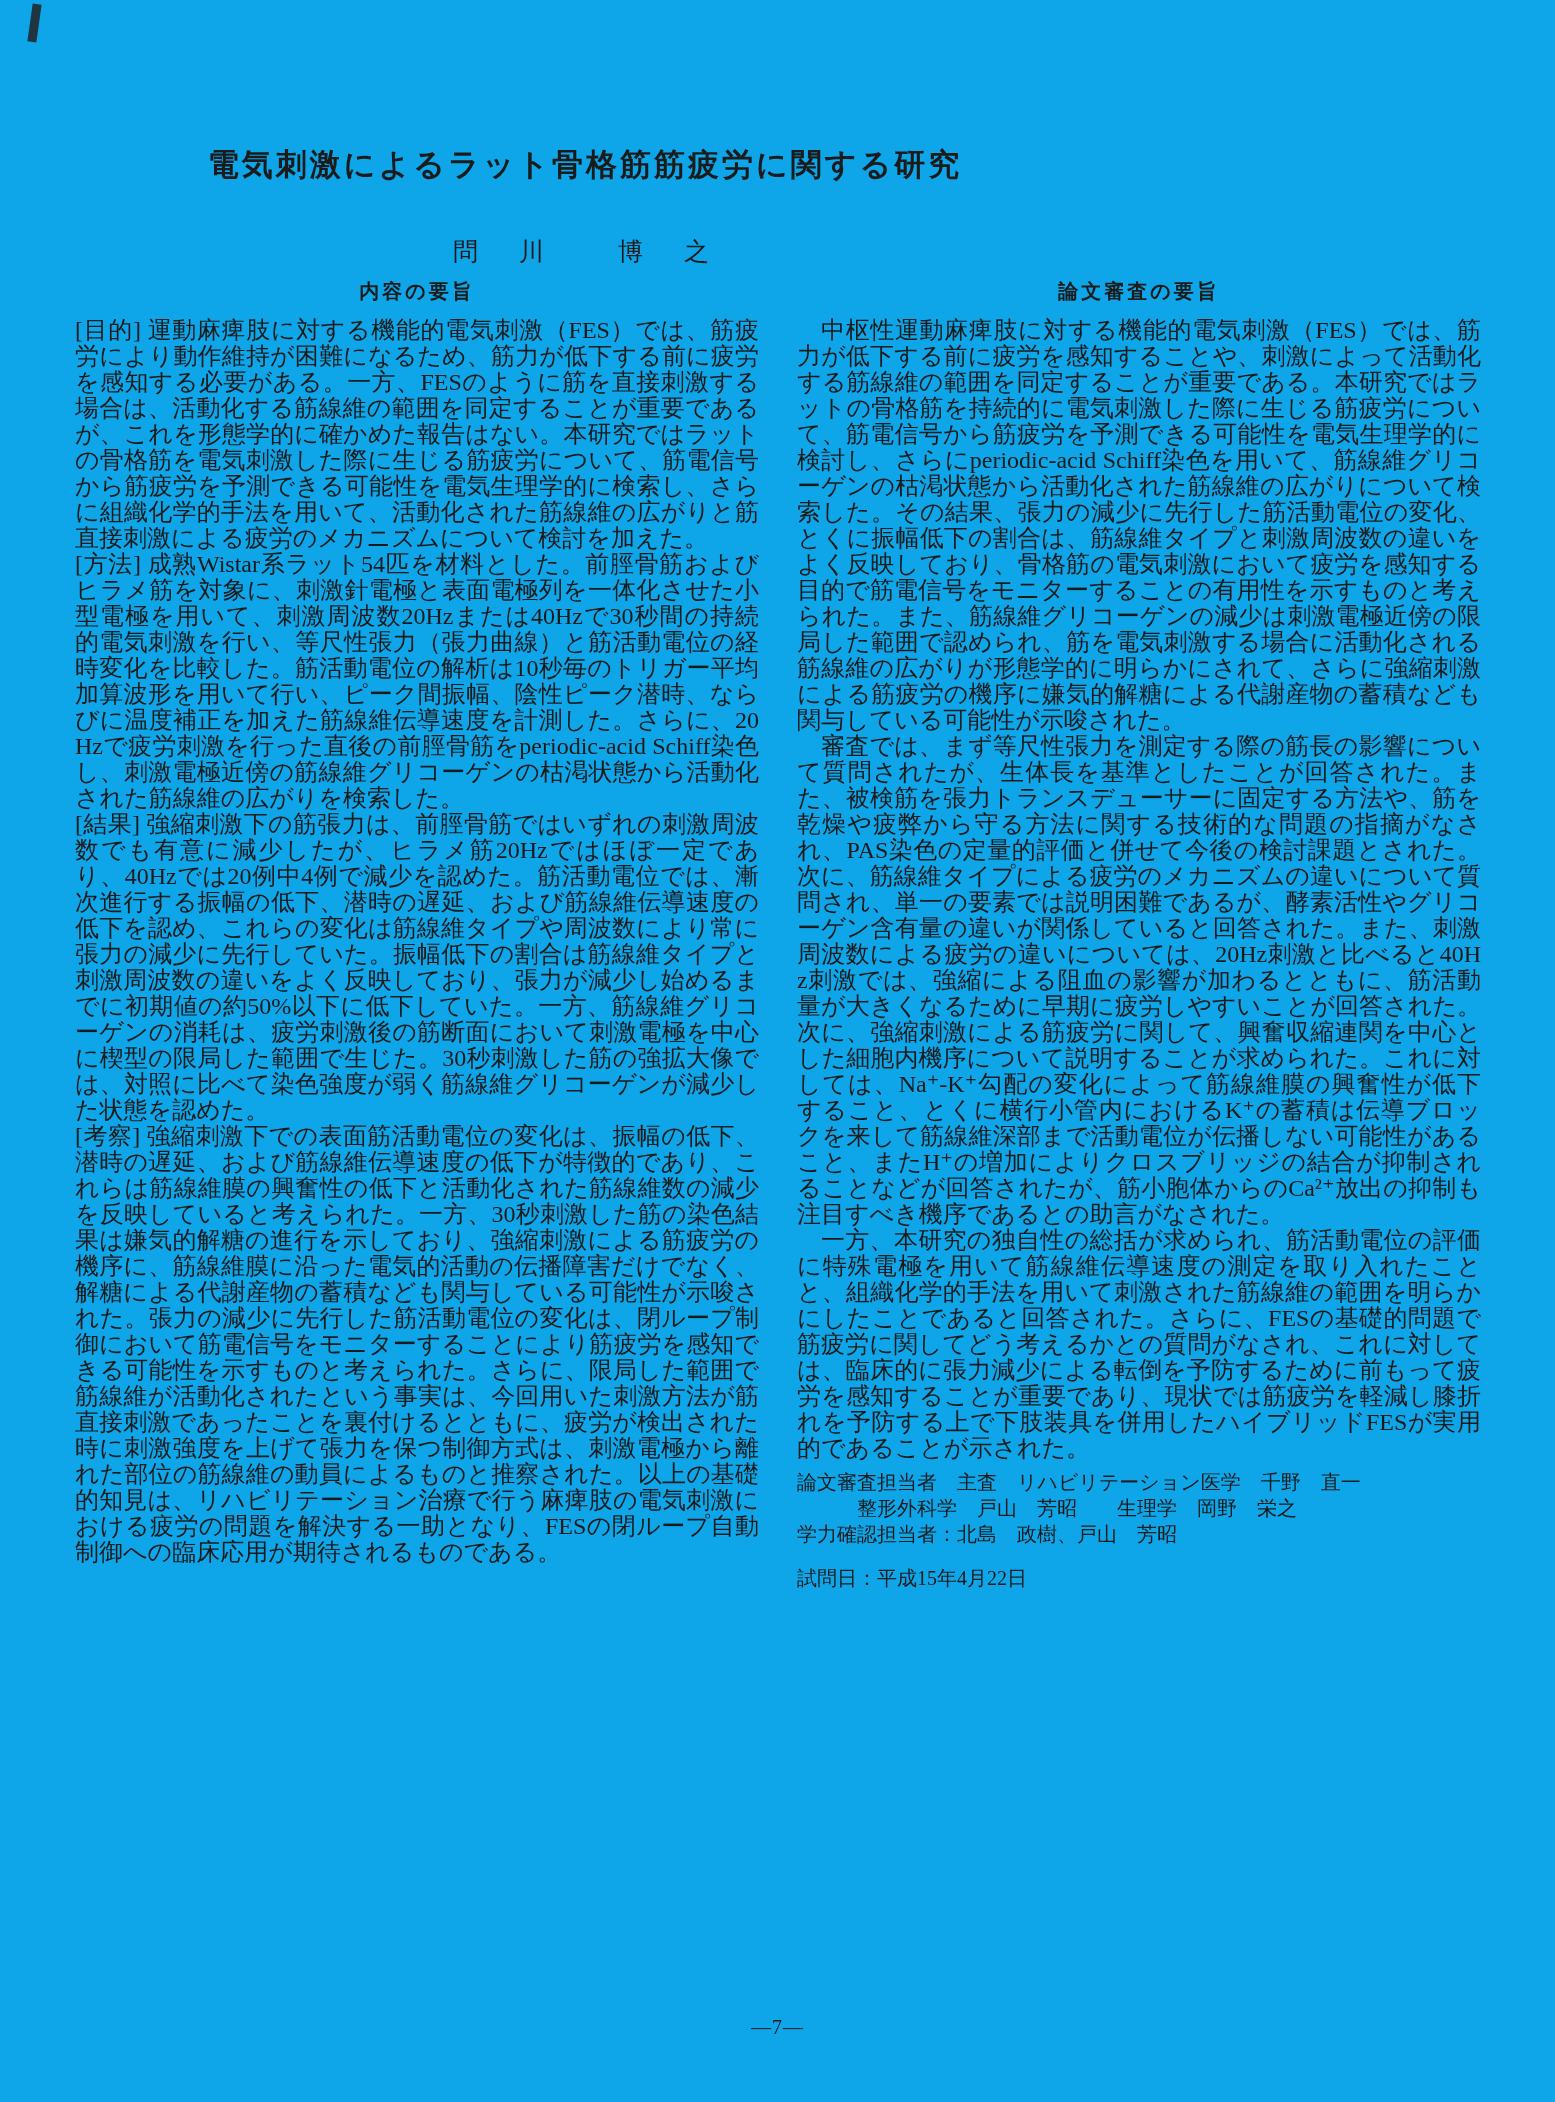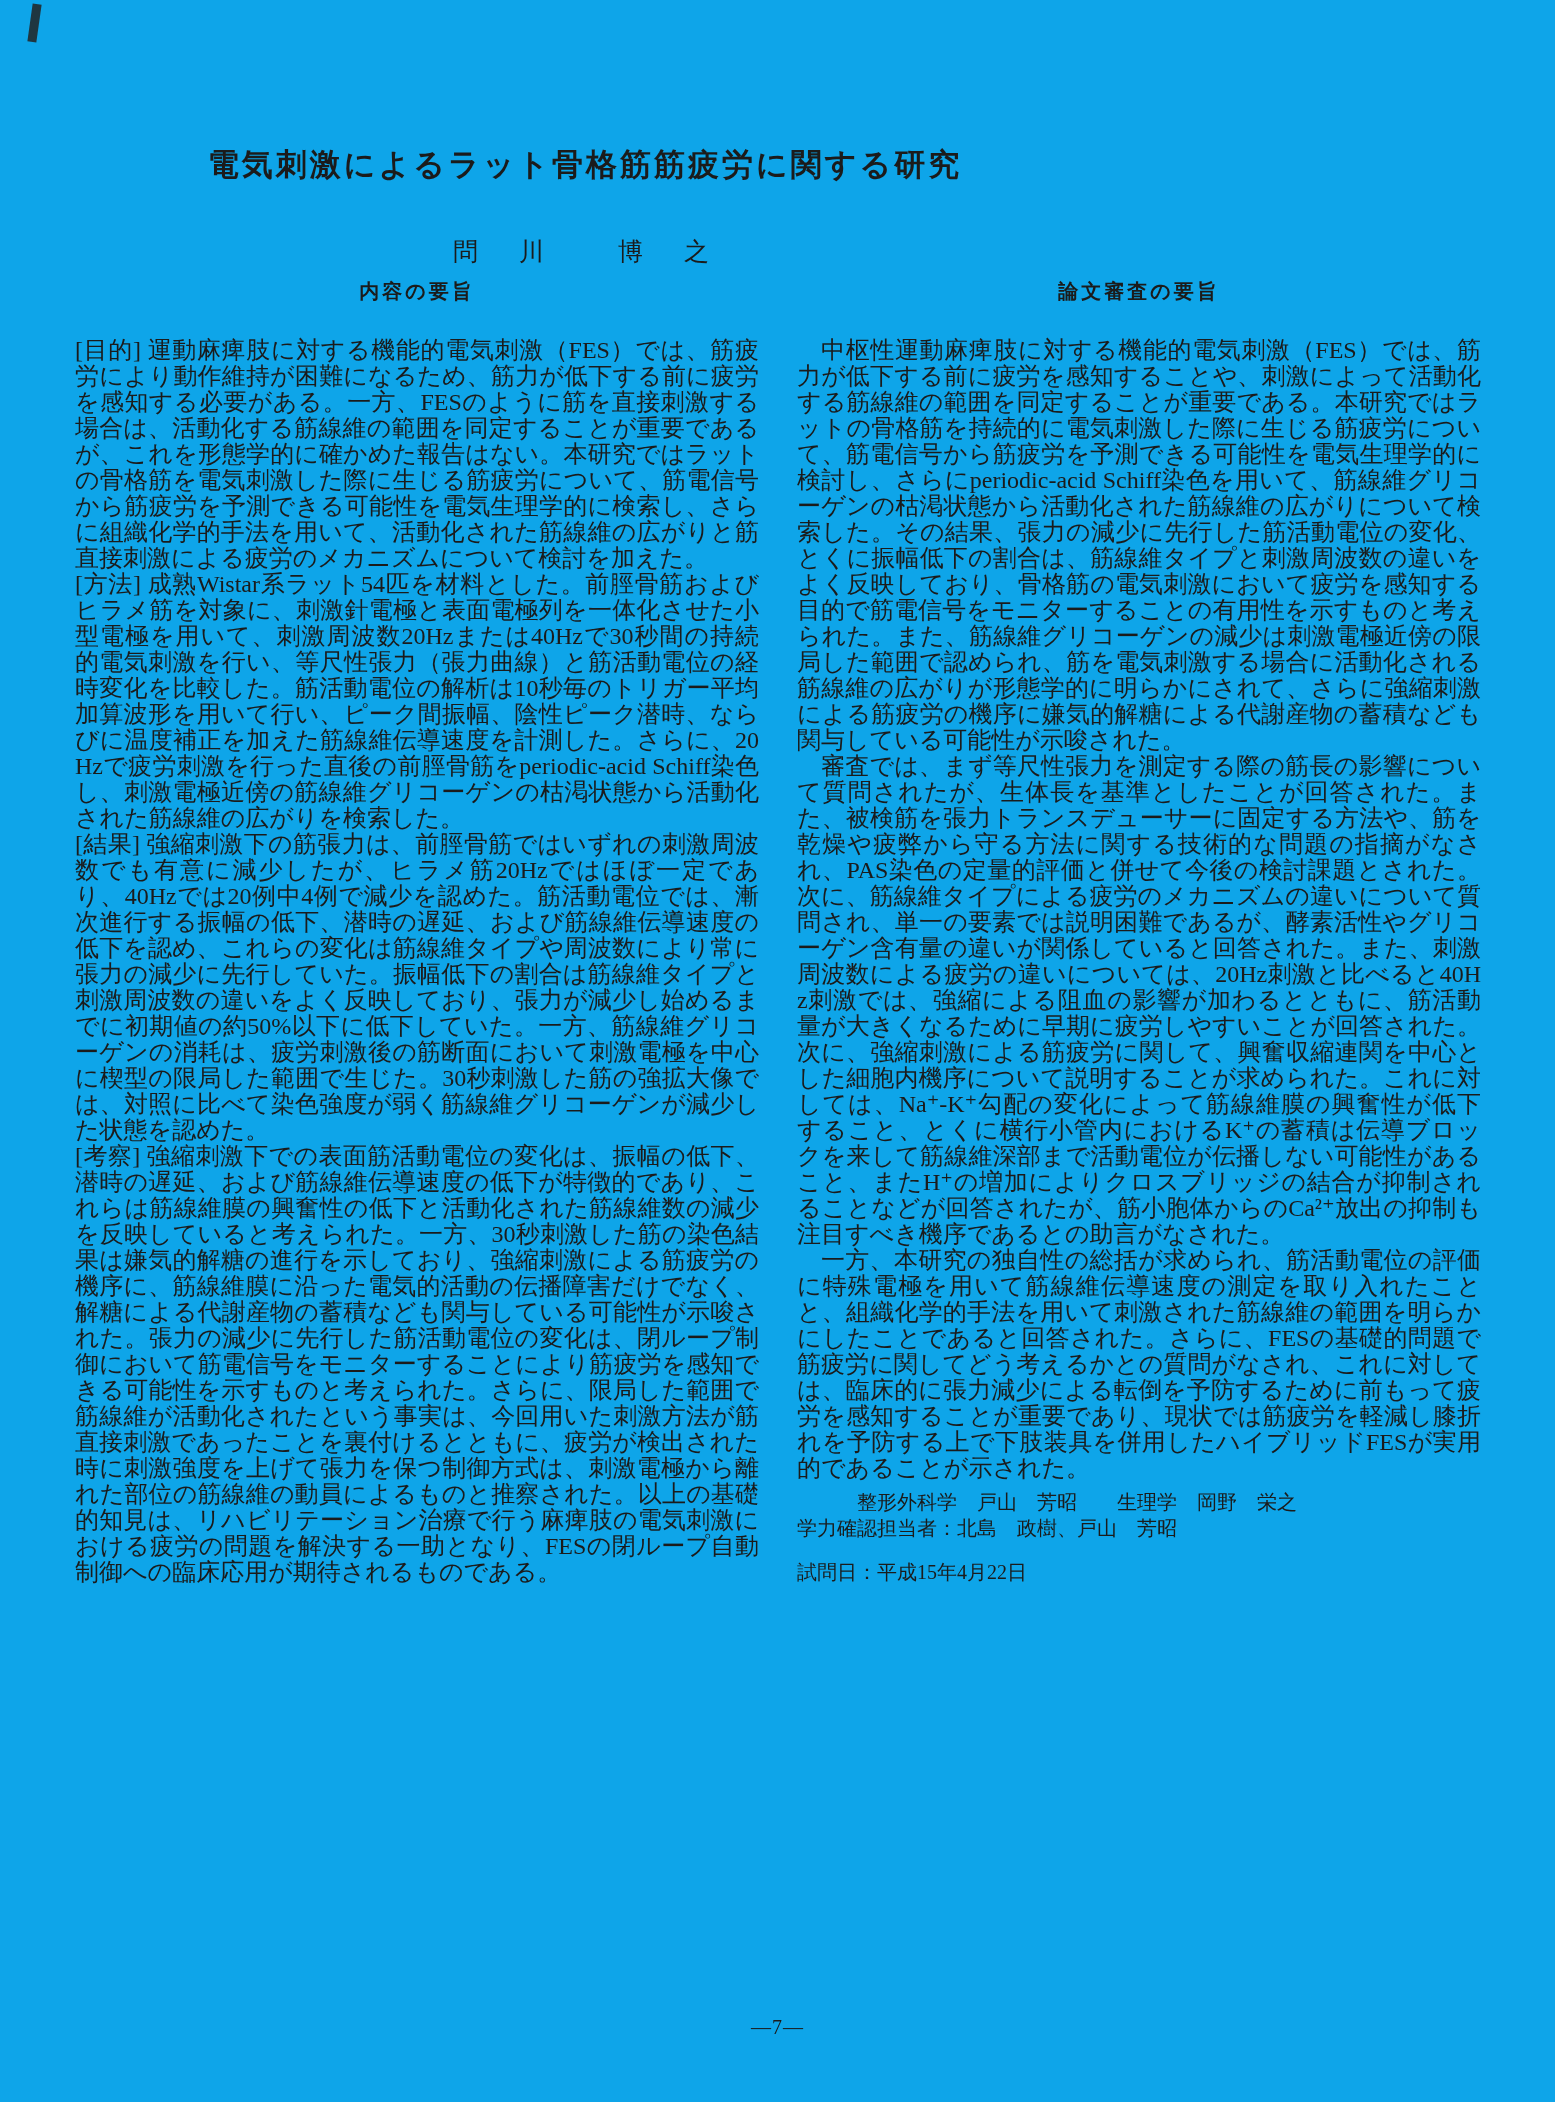--- a/index.html
+++ b/index.html
@@ -57,21 +57,21 @@
     display: flex;
     gap: 38px;
   }
   .col { width: 684px; }
 
   .col-header {
     text-align: center;
     font-weight: 700;
     font-size: 20px;
     letter-spacing: 3px;
-    margin-bottom: 32px;
+    margin-bottom: 12px;
   }
 
   .body-text p {
     margin: 0;
     font-size: 24px;
     line-height: 26px;
     text-align: justify;
     text-justify: inter-ideograph;
     word-break: break-all;
   }
@@ -124,20 +124,21 @@
       <p>[考察] 強縮刺激下での表面筋活動電位の変化は、振幅の低下、潜時の遅延、および筋線維伝導速度の低下が特徴的であり、これらは筋線維膜の興奮性の低下と活動化された筋線維数の減少を反映していると考えられた。一方、30秒刺激した筋の染色結果は嫌気的解糖の進行を示しており、強縮刺激による筋疲労の機序に、筋線維膜に沿った電気的活動の伝播障害だけでなく、解糖による代謝産物の蓄積なども関与している可能性が示唆された。張力の減少に先行した筋活動電位の変化は、閉ループ制御において筋電信号をモニターすることにより筋疲労を感知できる可能性を示すものと考えられた。さらに、限局した範囲で筋線維が活動化されたという事実は、今回用いた刺激方法が筋直接刺激であったことを裏付けるとともに、疲労が検出された時に刺激強度を上げて張力を保つ制御方式は、刺激電極から離れた部位の筋線維の動員によるものと推察された。以上の基礎的知見は、リハビリテーション治療で行う麻痺肢の電気刺激における疲労の問題を解決する一助となり、FESの閉ループ自動制御への臨床応用が期待されるものである。</p>
     </div>
 
     <div class="col body-text">
       <div class="col-header">論文審査の要旨</div>
       <p class="indent">中枢性運動麻痺肢に対する機能的電気刺激（FES）では、筋力が低下する前に疲労を感知することや、刺激によって活動化する筋線維の範囲を同定することが重要である。本研究ではラットの骨格筋を持続的に電気刺激した際に生じる筋疲労について、筋電信号から筋疲労を予測できる可能性を電気生理学的に検討し、さらにperiodic-acid Schiff染色を用いて、筋線維グリコーゲンの枯渇状態から活動化された筋線維の広がりについて検索した。その結果、張力の減少に先行した筋活動電位の変化、とくに振幅低下の割合は、筋線維タイプと刺激周波数の違いをよく反映しており、骨格筋の電気刺激において疲労を感知する目的で筋電信号をモニターすることの有用性を示すものと考えられた。また、筋線維グリコーゲンの減少は刺激電極近傍の限局した範囲で認められ、筋を電気刺激する場合に活動化される筋線維の広がりが形態学的に明らかにされて、さらに強縮刺激による筋疲労の機序に嫌気的解糖による代謝産物の蓄積なども関与している可能性が示唆された。</p>
       <p class="indent">審査では、まず等尺性張力を測定する際の筋長の影響について質問されたが、生体長を基準としたことが回答された。また、被検筋を張力トランスデューサーに固定する方法や、筋を乾燥や疲弊から守る方法に関する技術的な問題の指摘がなされ、PAS染色の定量的評価と併せて今後の検討課題とされた。次に、筋線維タイプによる疲労のメカニズムの違いについて質問され、単一の要素では説明困難であるが、酵素活性やグリコーゲン含有量の違いが関係していると回答された。また、刺激周波数による疲労の違いについては、20Hz刺激と比べると40Hz刺激では、強縮による阻血の影響が加わるとともに、筋活動量が大きくなるために早期に疲労しやすいことが回答された。次に、強縮刺激による筋疲労に関して、興奮収縮連関を中心とした細胞内機序について説明することが求められた。これに対しては、Na⁺-K⁺勾配の変化によって筋線維膜の興奮性が低下すること、とくに横行小管内におけるK⁺の蓄積は伝導ブロックを来して筋線維深部まで活動電位が伝播しない可能性があること、またH⁺の増加によりクロスブリッジの結合が抑制されることなどが回答されたが、筋小胞体からのCa²⁺放出の抑制も注目すべき機序であるとの助言がなされた。</p>
       <p class="indent">一方、本研究の独自性の総括が求められ、筋活動電位の評価に特殊電極を用いて筋線維伝導速度の測定を取り入れたことと、組織化学的手法を用いて刺激された筋線維の範囲を明らかにしたことであると回答された。さらに、FESの基礎的問題で筋疲労に関してどう考えるかとの質問がなされ、これに対しては、臨床的に張力減少による転倒を予防するために前もって疲労を感知することが重要であり、現状では筋疲労を軽減し膝折れを予防する上で下肢装具を併用したハイブリッドFESが実用的であることが示された。</p>
 
       <div class="committee">
+        <div class="committee-line">論文審査担当者　主査　リハビリテーション医学　千野　直一</div>
         <div class="committee-line">　　　整形外科学　戸山　芳昭　　生理学　岡野　栄之</div>
         <div class="committee-line">学力確認担当者：北島　政樹、戸山　芳昭</div>
       </div>
 
       <div class="date-line">試問日：平成15年4月22日</div>
     </div>
 
   </div>
 
   <div class="page-number">—7—</div>

